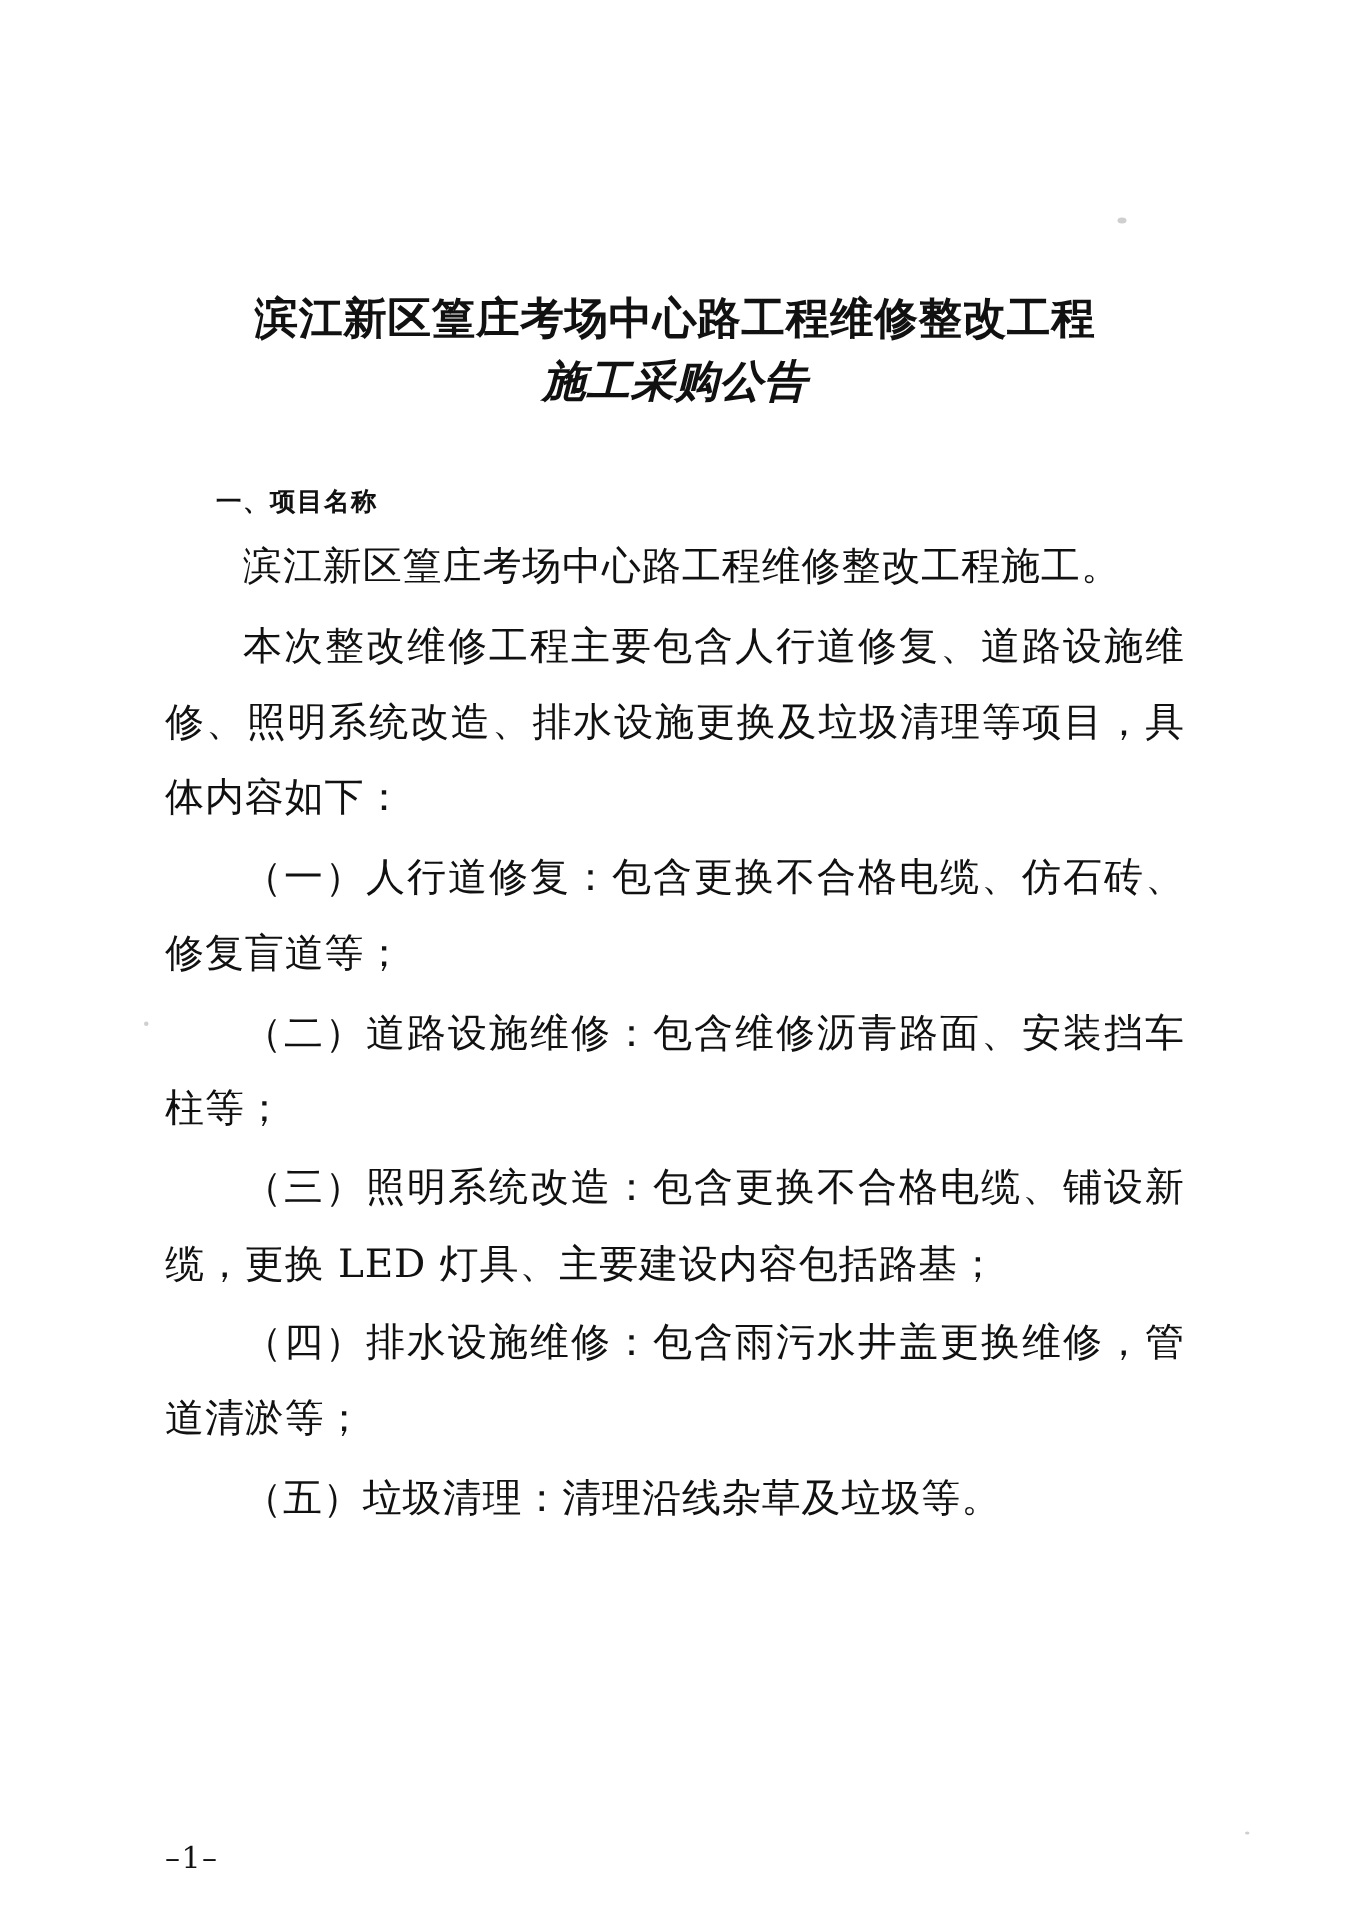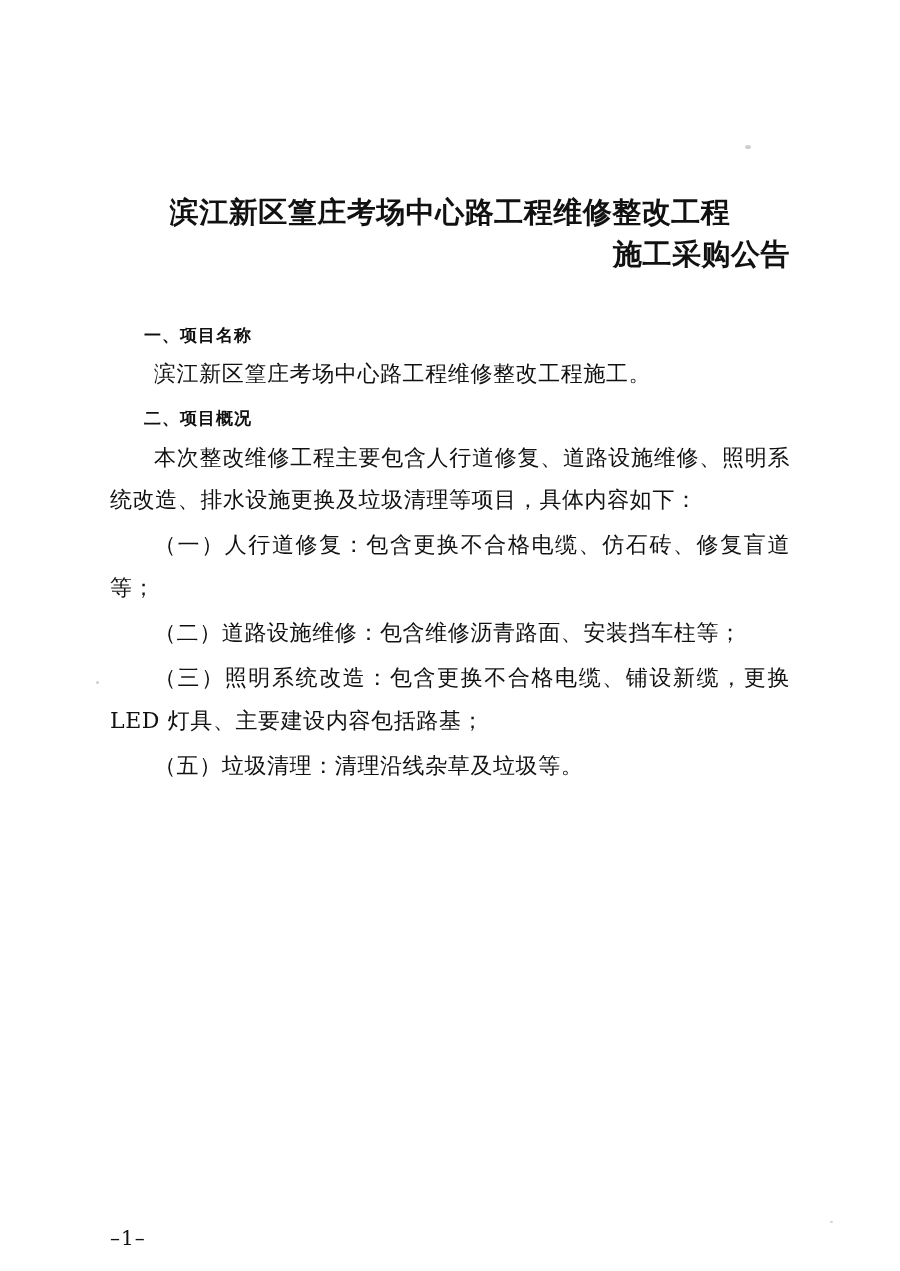--- a/index.html
+++ b/index.html
@@ -28,32 +28,33 @@
   .doc-title {
     text-align: center;
     font-size: 29px;
     font-weight: bold;
     line-height: 1.45;
     letter-spacing: 0.5px;
     margin: 0 0 44px 0;
   }
   .doc-title .line2 {
     display: block;
-    text-align: right;
+    text-align: center;
+    font-style: italic;
   }
   .heading {
     font-size: 17px;
     font-weight: bold;
     line-height: 1.9;
     text-indent: 2em;
     margin: 6px 0 2px 0;
     letter-spacing: 1px;
   }
   .para {
-    font-size: 22px;
+    font-size: 26px;
     line-height: 1.95;
     text-indent: 2em;
     margin: 0 0 2px 0;
     text-align: justify;
     text-justify: inter-ideograph;
     letter-spacing: 0.6px;
   }
   .page-number {
     position: absolute;
     left: 110px;
@@ -81,25 +82,25 @@
     <span>滨江新区篁庄考场中心路工程维修整改工程</span>
     <span class="line2">施工采购公告</span>
   </h1>
 
   <div>
     <div class="heading">一、项目名称</div>
     <p class="para">滨江新区篁庄考场中心路工程维修整改工程施工。</p>
   </div>
 
   <div>
-    <div class="heading">二、项目概况</div>
     <p class="para">本次整改维修工程主要包含人行道修复、道路设施维修、照明系统改造、排水设施更换及垃圾清理等项目，具体内容如下：</p>
     <p class="para">（一）人行道修复：包含更换不合格电缆、仿石砖、修复盲道等；</p>
     <p class="para">（二）道路设施维修：包含维修沥青路面、安装挡车柱等；</p>
     <p class="para">（三）照明系统改造：包含更换不合格电缆、铺设新缆，更换 LED 灯具、主要建设内容包括路基；</p>
+    <p class="para">（四）排水设施维修：包含雨污水井盖更换维修，管道清淤等；</p>
     <p class="para">（五）垃圾清理：清理沿线杂草及垃圾等。</p>
   </div>
 
   <div class="page-number">–1–</div>
 
   <div class="scan-noise">
     <div class="speck" style="left:745px; top:104px; width:6px; height:4px;"></div>
     <div class="speck" style="left:96px; top:640px; width:3px; height:3px;"></div>
     <div class="speck" style="left:830px; top:1180px; width:3px; height:2px;"></div>
   </div>

